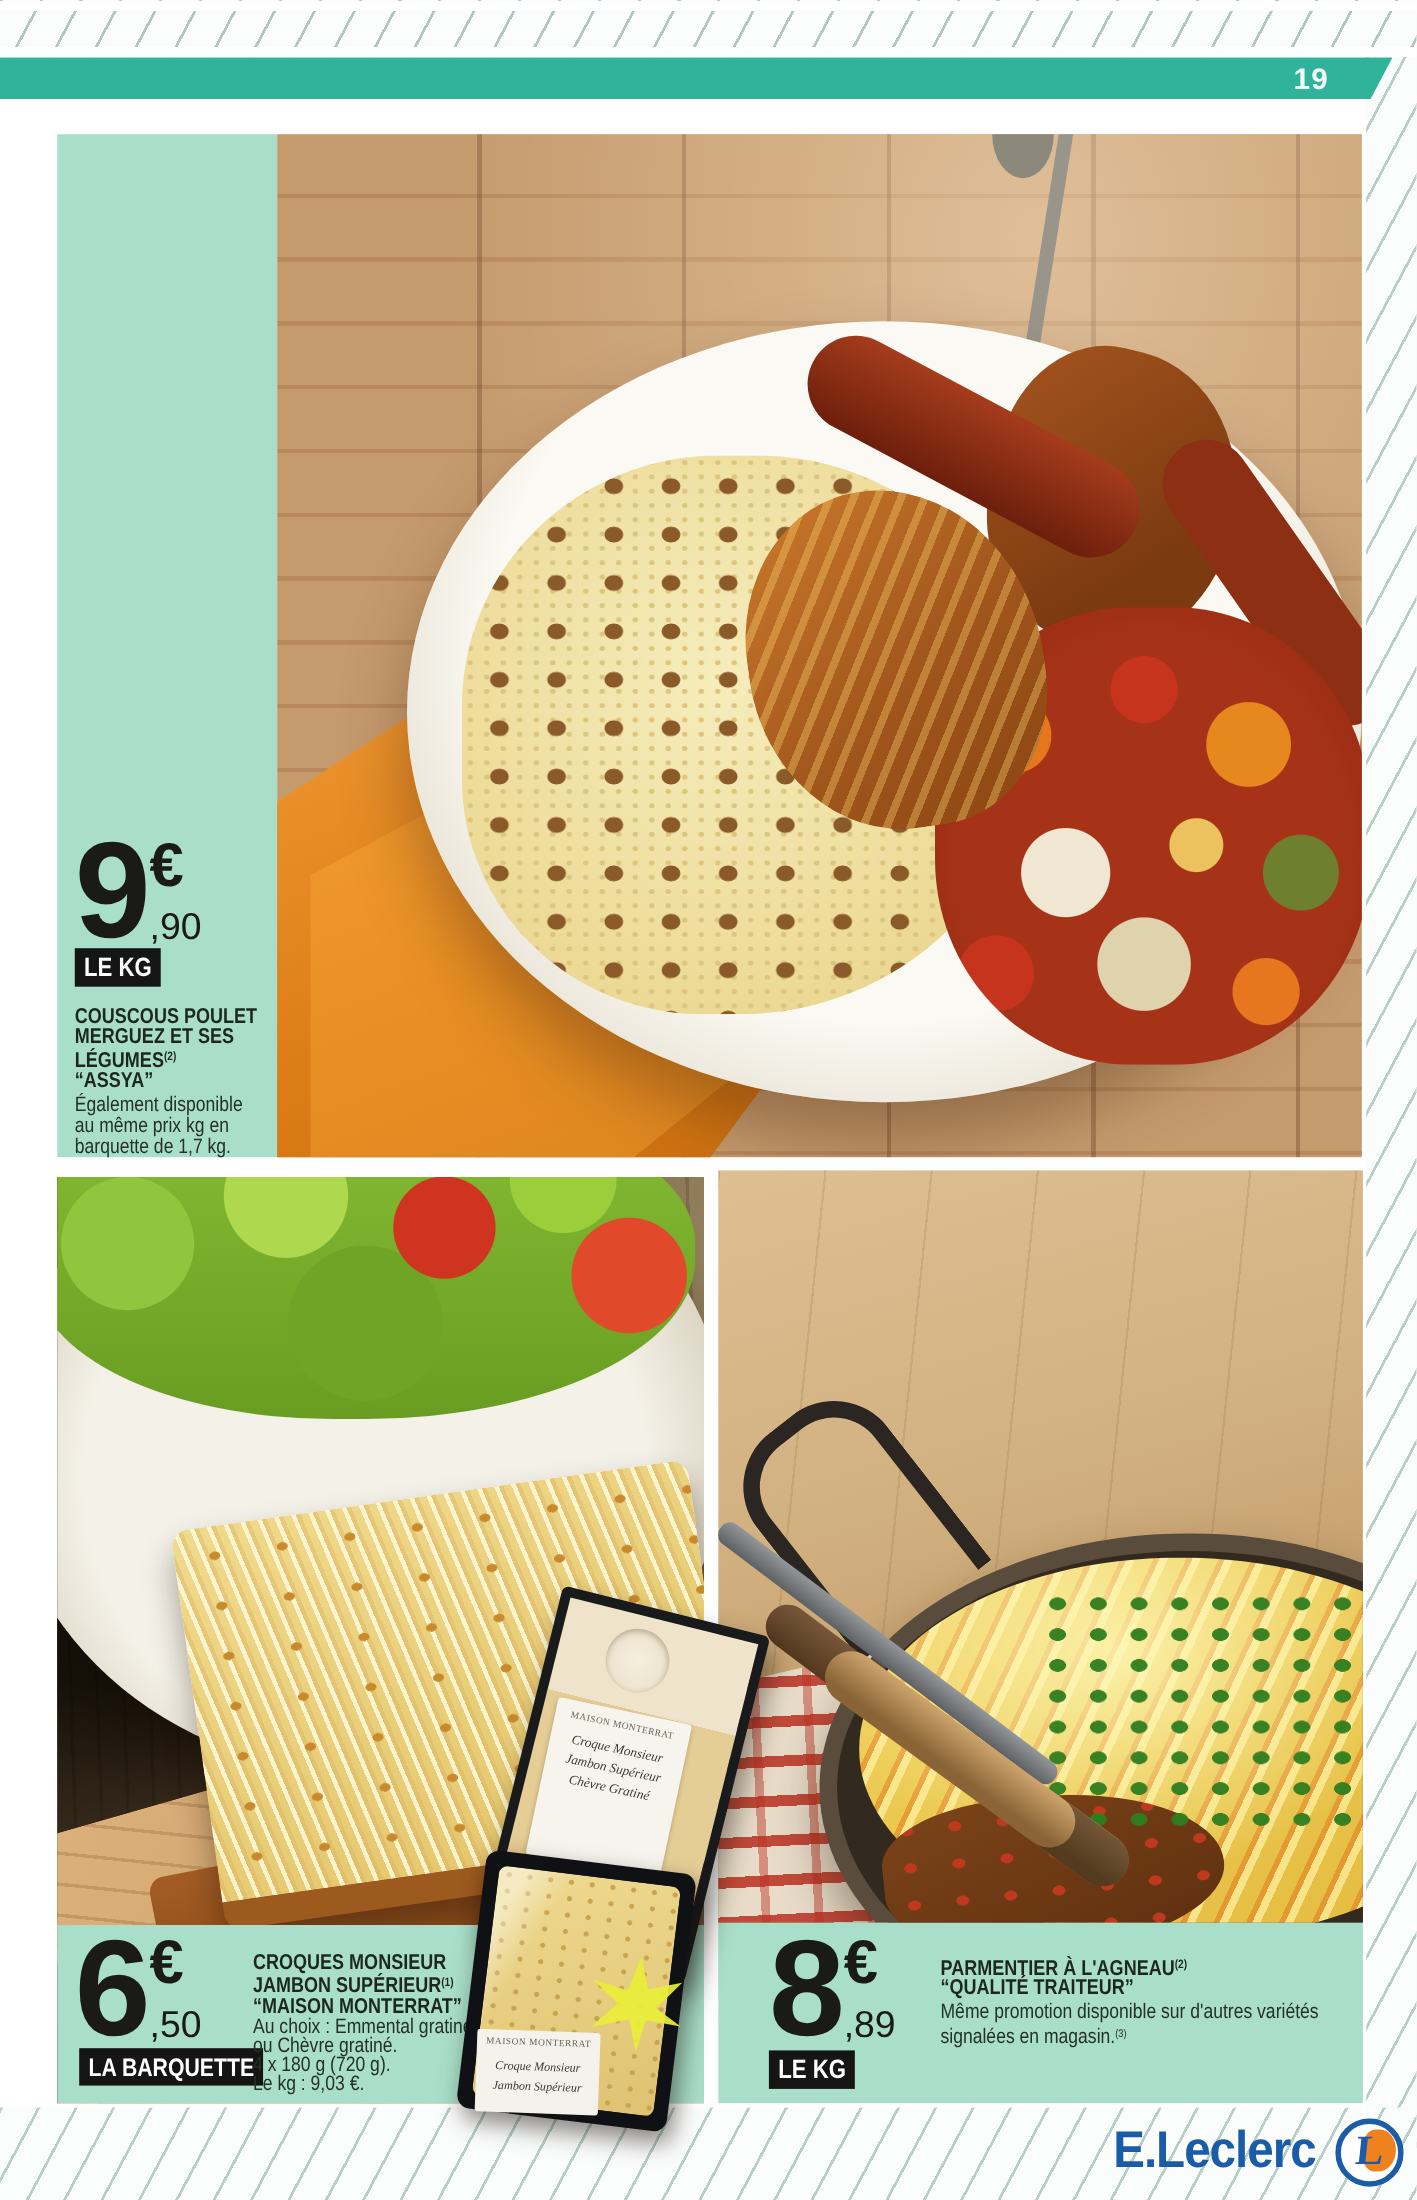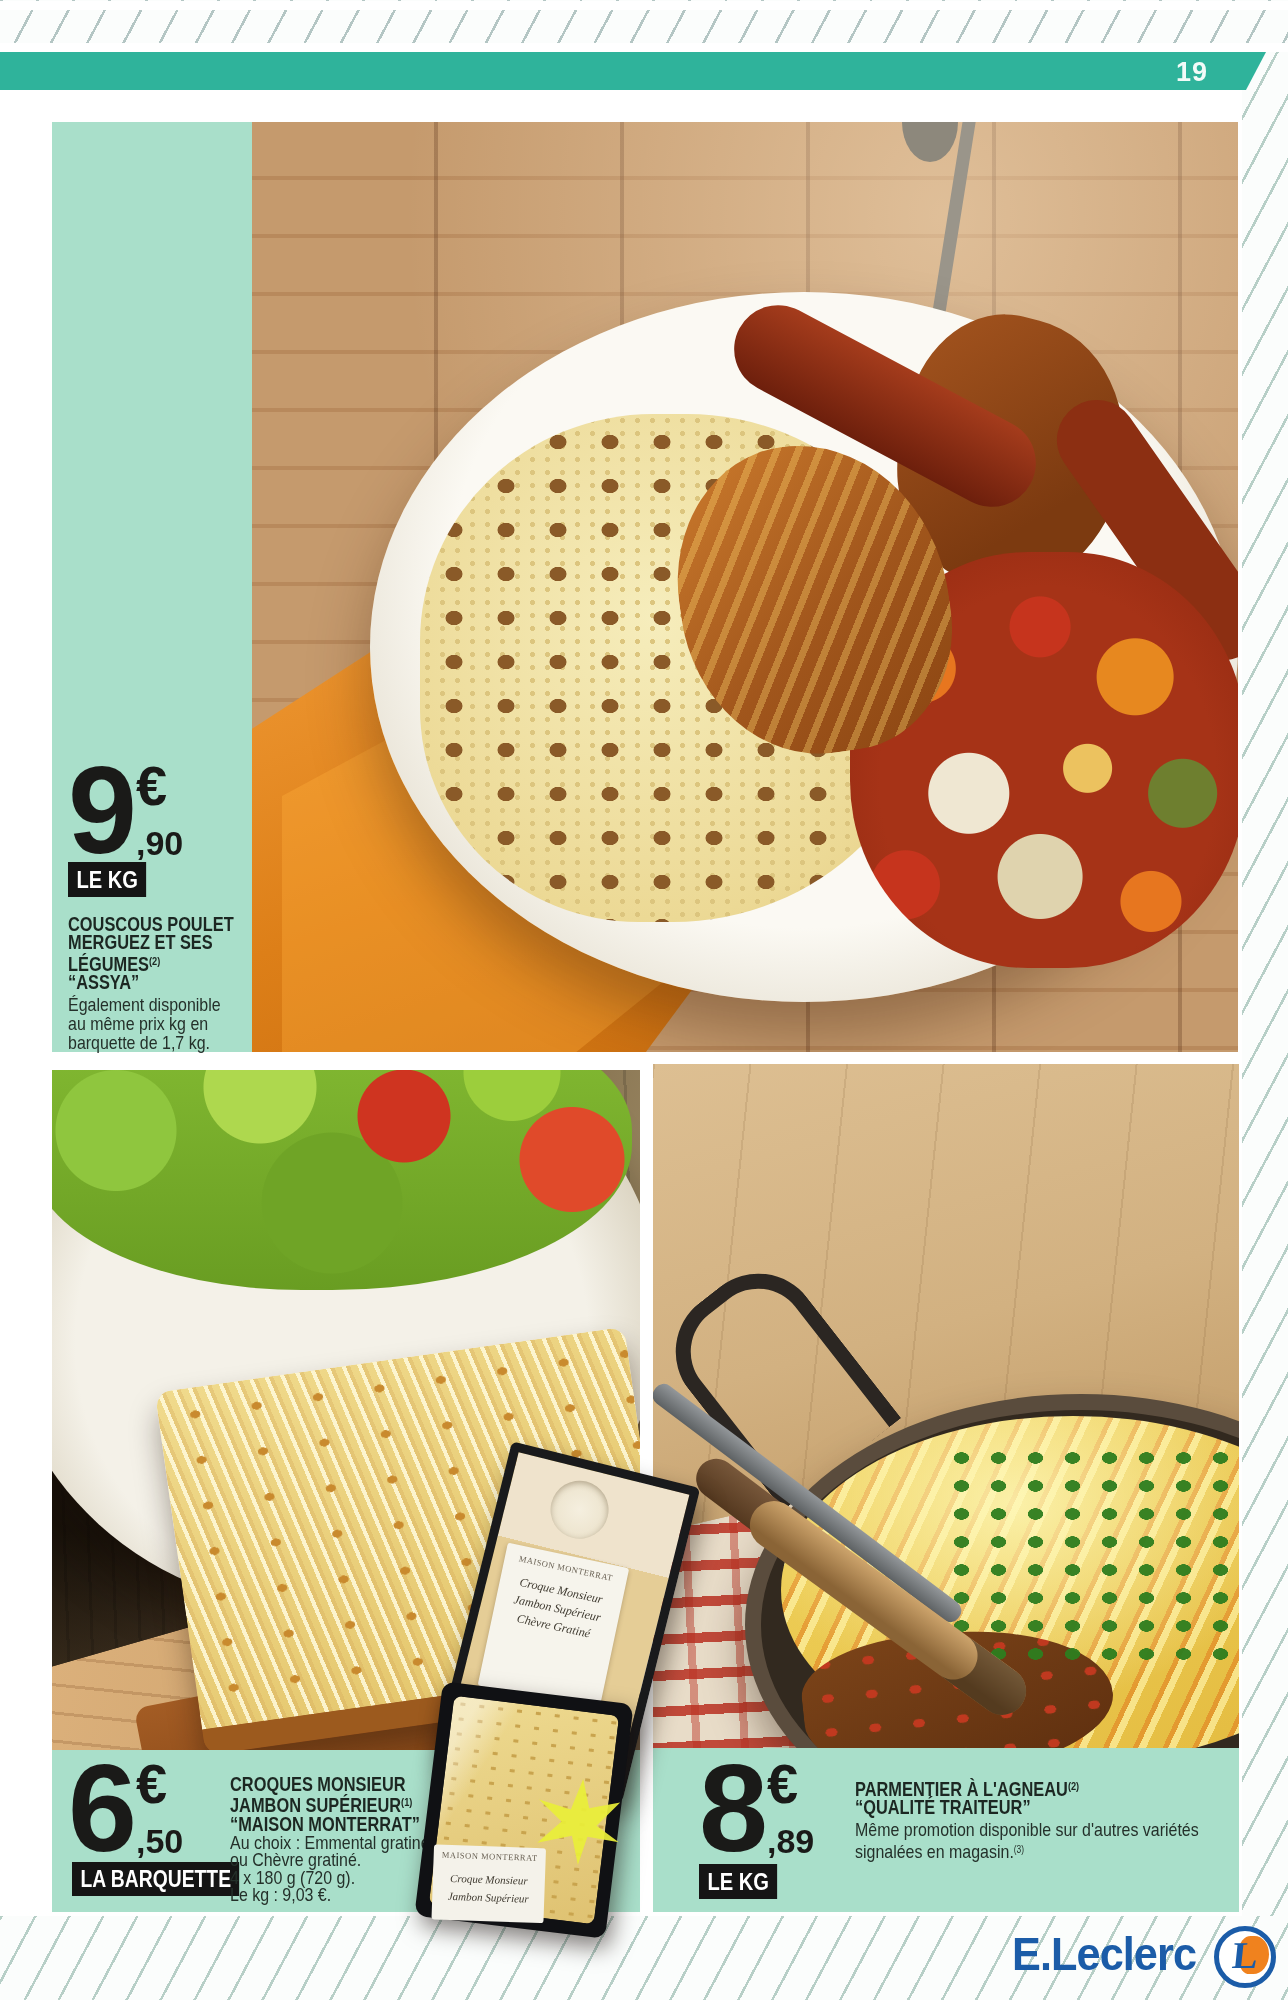--- a/index.html
+++ b/index.html
@@ -32,21 +32,21 @@
   .t-title sup{font-size:11px;vertical-align:6px;font-weight:bold;}
   .t-sub{display:block;font-weight:bold;}
   .t-desc{font-size:19px;line-height:19px;color:#24302a;}
   .t-desc sup{font-size:10px;vertical-align:5px;}
   .badge{position:absolute;background:#151515;color:#ffffff;font-weight:bold;font-size:24px;
     line-height:1;padding:6px 10px 5px;}
   .price{position:absolute;display:flex;align-items:flex-start;color:#1a1a18;}
   .p-int{font-size:124px;line-height:1;font-weight:bold;letter-spacing:-4px;}
   .p-col{display:flex;flex-direction:column;margin-left:3px;}
   .p-cur{font-size:56px;line-height:1;font-weight:bold;margin-top:10px;}
-  .p-cents{font-size:34px;line-height:1;font-weight:bold;margin-top:12px;}
+  .p-cents{font-size:34px;line-height:1;font-weight:normal;margin-top:12px;}
 
   
   #photo1{left:252px;top:122px;width:986px;height:930px;
     background:
       repeating-linear-gradient(90deg,rgba(0,0,0,0) 0 182px,rgba(90,50,25,.30) 182px 186px),
       repeating-linear-gradient(180deg,#c59a6d 0 54px,#b8895c 54px 58px);}
   .p1-light{left:0;top:0;width:100%;height:100%;
     background:radial-gradient(ellipse at 70% 10%,rgba(255,235,205,.45),rgba(0,0,0,0) 55%);}
   .p1-spoon{left:690px;top:-30px;width:13px;height:320px;background:#9a958a;transform:rotate(9deg);
     border-radius:6px;}

